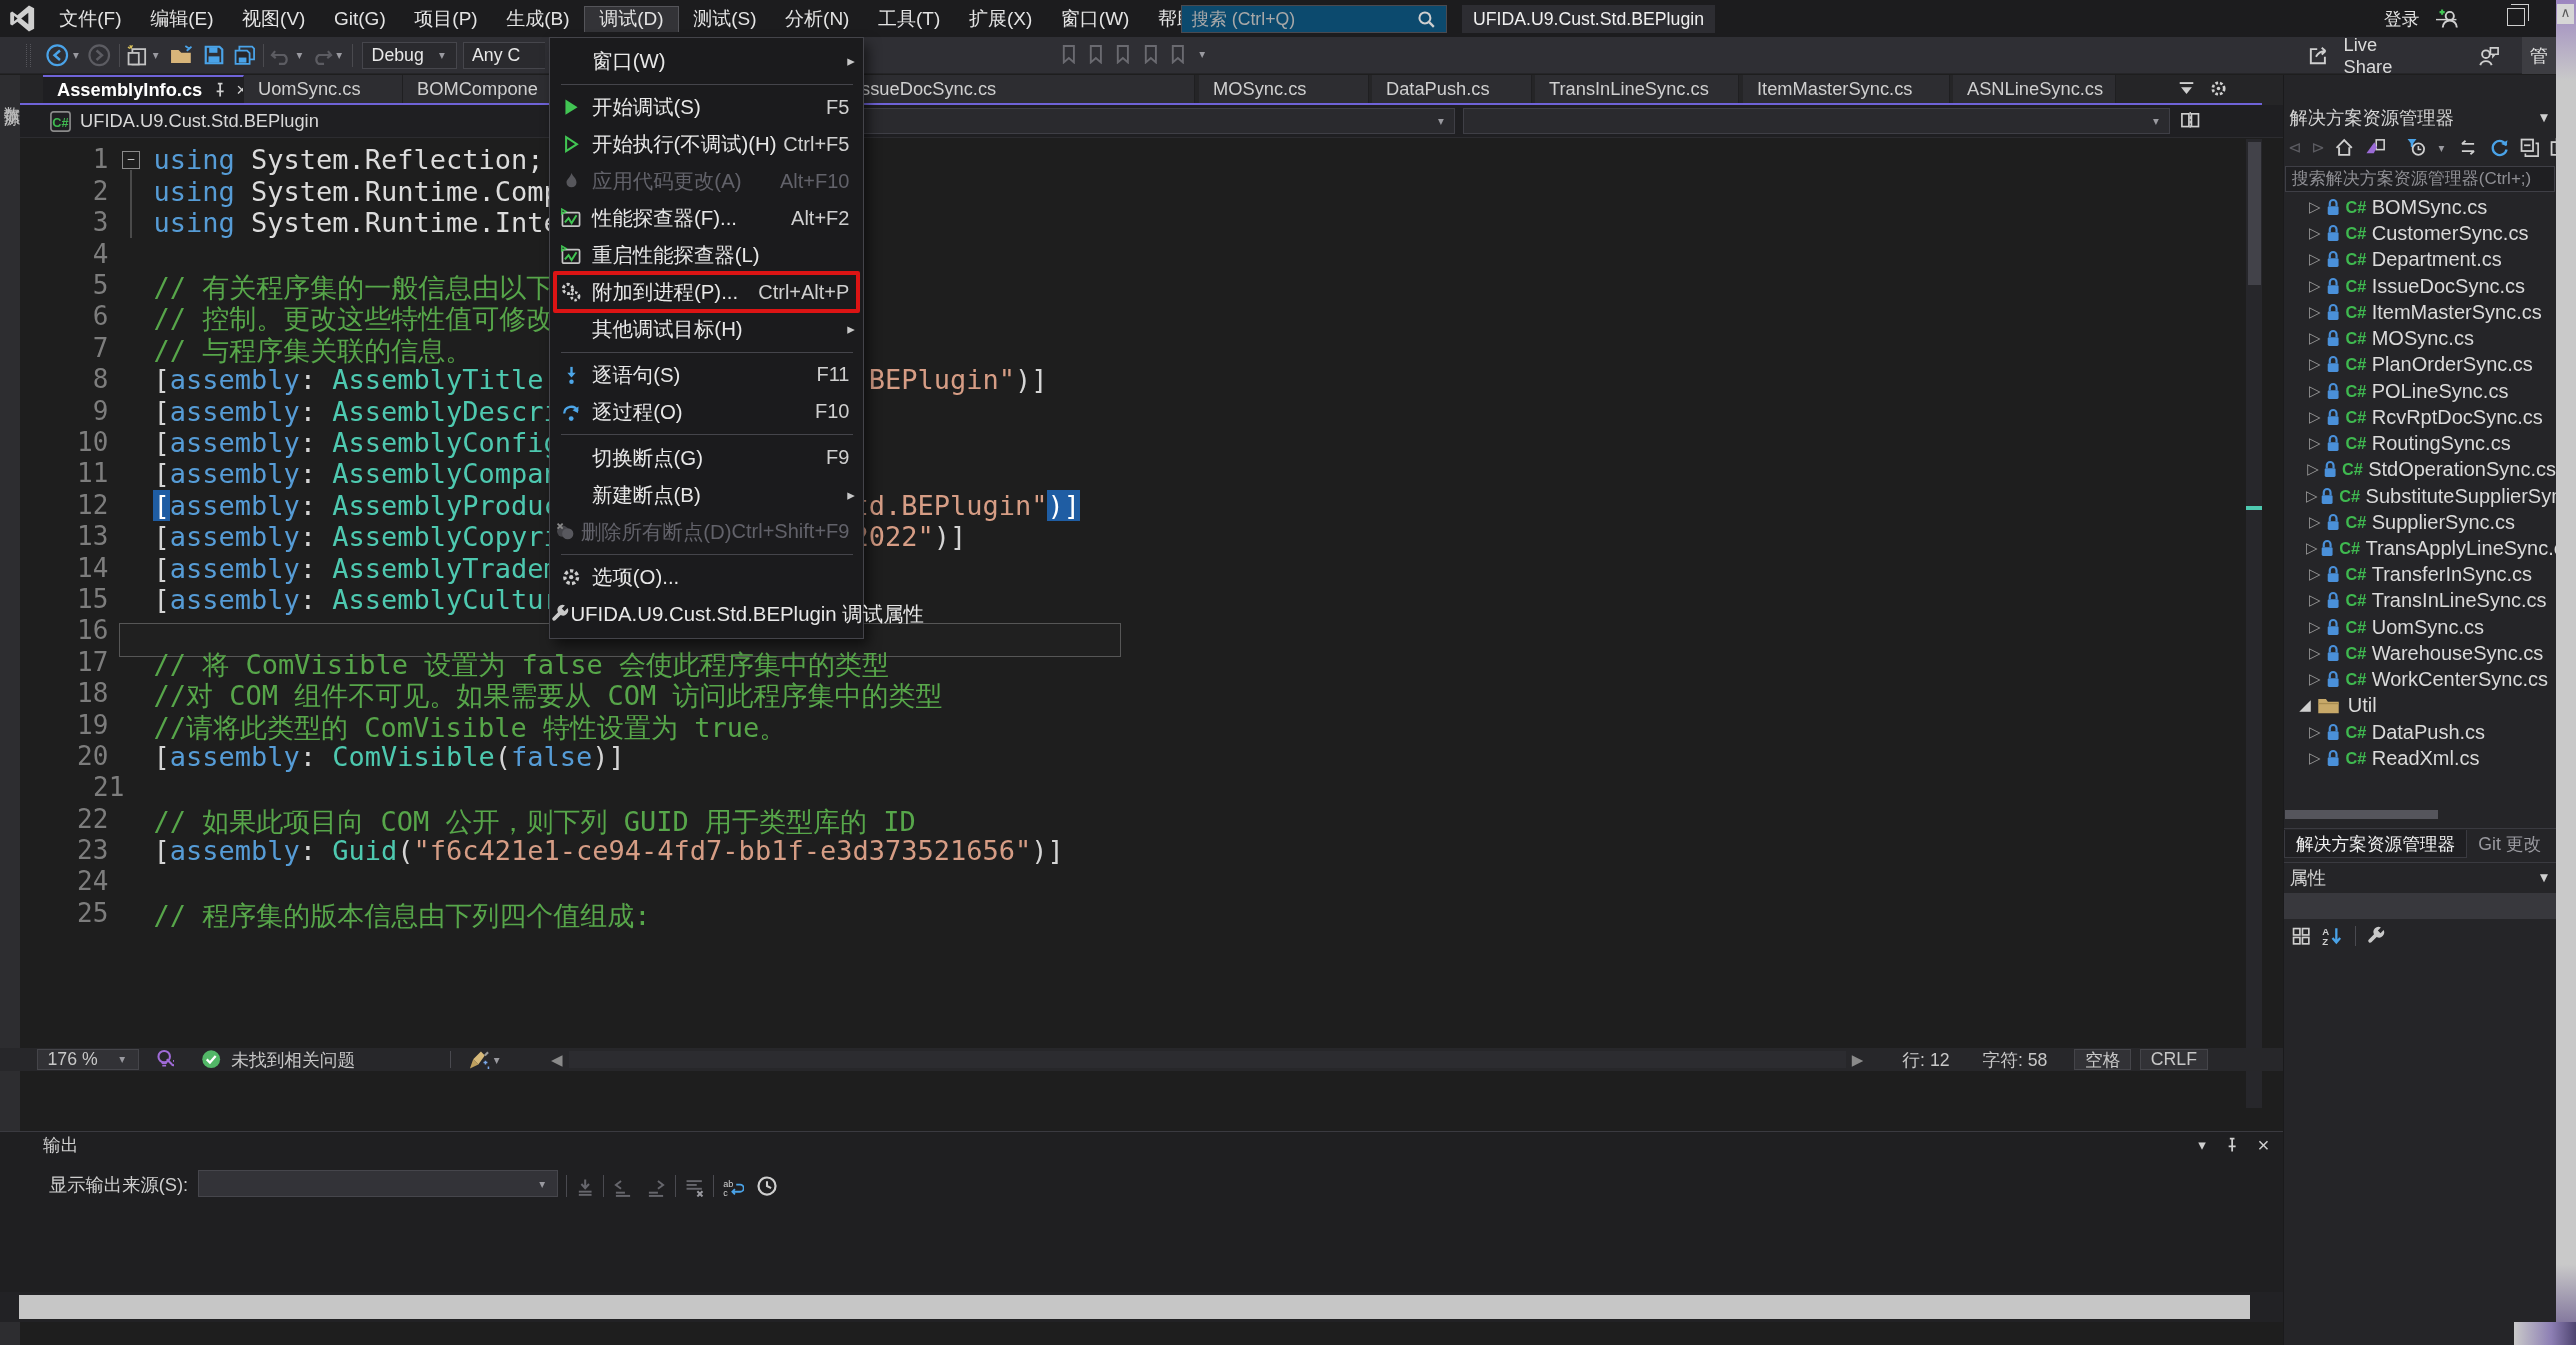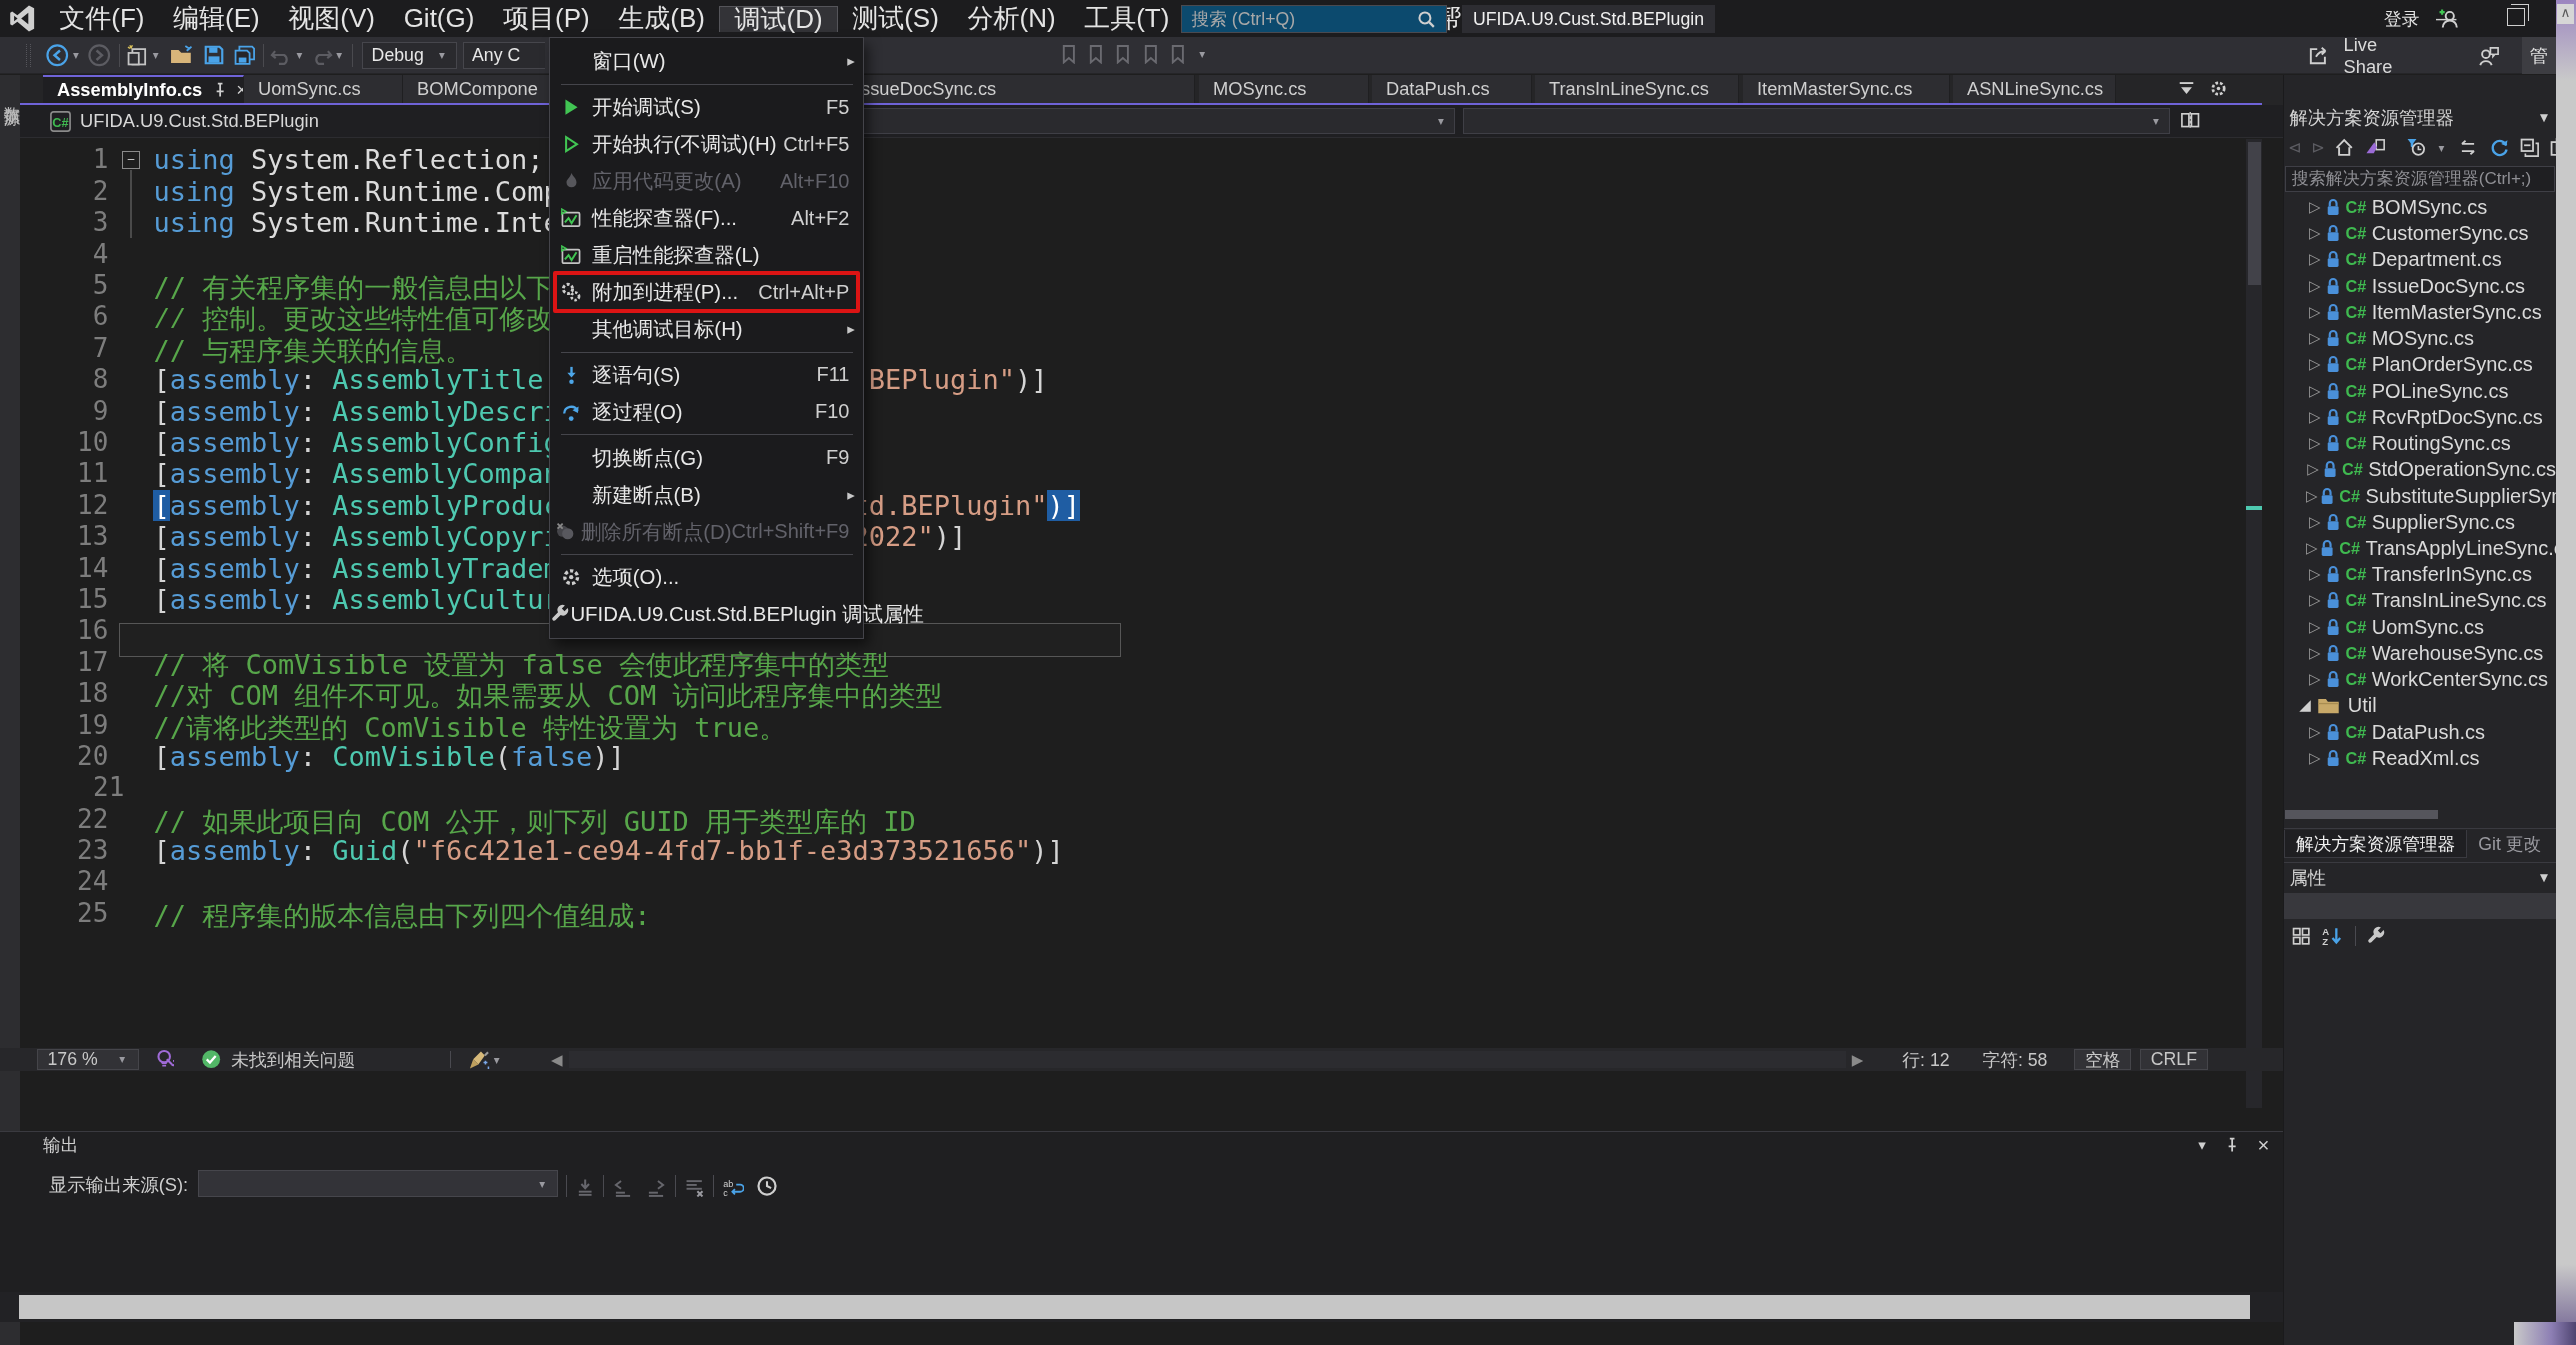--- a/index.html
+++ b/index.html
@@ -1,21 +1,21 @@
 <!DOCTYPE html>
 <html style="font-size:11px"><head>
 <meta charset="utf-8">
 <style>
 *{margin:0;padding:0;box-sizing:border-box}
 html,body{width:2576px;height:1345px;background:#1e1e1e;font-family:"Liberation Sans",sans-serif;overflow:hidden;position:relative;color:#d0d0d0}
 .abs{position:absolute}
 .row{display:flex;align-items:center}
 
 #titlebar{left:0;top:0;width:2576px;height:37px;background:#1c1c1e;display:flex;align-items:center}
-.mb-item{padding:0 14.3px;height:26px;display:flex;align-items:center;font-size:26px;color:#e4e4e4;cursor:default}
+.mb-item{padding:0 14.3px;height:26px;display:flex;align-items:center;font-size:19px;color:#e4e4e4;cursor:default}
 .mb-item.open{background:#333337;border:0.7px solid #55555a;border-bottom:none}
 #qsearch{left:1181px;top:4.8px;width:266px;height:28.5px;background:#0c4a6e;border:0.7px solid #4a4a50;display:flex;align-items:center;padding:0 9.5px;font-size:17.7px;color:#a8a8a8;justify-content:space-between}
 #soltitle{left:1462px;top:4.8px;width:253px;height:28.5px;background:#2d2d32;display:flex;align-items:center;justify-content:center;font-size:17.7px;color:#f0f0f0}
 
 #toolband{left:0;top:37px;width:2556px;height:37px;background:#2f2f34;border-bottom:0.7px solid #252528;display:flex;align-items:center}
 .tb-sep{width:0.7px;height:23px;background:#4a4a4f;margin:0 6.8px}
 .tb-caret{font-size:11.6px;color:#9a9aa0;margin:0 3.4px}
 .combo{background:#2a2a2e;border:0.7px solid #46464c;height:27px;display:flex;align-items:center;font-size:17.7px;color:#e8e8e8;padding:0 8.2px;justify-content:space-between}
 
 #leftstrip{left:0;top:75px;width:20.4px;height:1271px;background:#2d2d30}
@@ -323,21 +323,21 @@
     <div class="cline" style="top: 5.4px;"><span class="kw">using</span><span class="pln"> System.Reflection;</span></div>
     <div class="lnum" style="top: 37px;">2</div>
     <div class="cline" style="top: 37px;"><span class="kw">using</span><span class="pln"> System.Runtime.CompilerServices;</span></div>
     <div class="lnum" style="top: 68px;">3</div>
     <div class="cline" style="top: 68px;"><span class="kw">using</span><span class="pln"> System.Runtime.InteropServices;</span></div>
     <div class="lnum" style="top: 100px;">4</div>
     <div class="cline" style="top: 100px;"></div>
     <div class="lnum" style="top: 131px;">5</div>
     <div class="cline" style="top: 131px;"><span class="com">// 有关程序集的一般信息由以下特性集</span></div>
     <div class="lnum" style="top: 162px;">6</div>
-    <div class="cline" style="top: 162px; font-family: Liberation Mono, monospace;"><span class="com">// 控制。更改这些特性值可修改</span></div>
+    <div class="cline" style="top: 162px;"><span class="com">// 控制。更改这些特性值可修改</span></div>
     <div class="lnum" style="top: 194px;">7</div>
     <div class="cline" style="top: 194px;"><span class="com">// 与程序集关联的信息。</span></div>
     <div class="lnum" style="top: 225px;">8</div>
     <div class="cline" style="top: 225px;"><span class="pun">[</span><span class="kw">assembly</span><span class="pun">: </span><span class="typ">AssemblyTitle</span><span class="pun">(</span><span class="str">"UFIDA.U9.Cust.Std.BEPlugin"</span><span class="pun">)]</span></div>
     <div class="lnum" style="top: 257px;">9</div>
     <div class="cline" style="top: 257px;"><span class="pun">[</span><span class="kw">assembly</span><span class="pun">: </span><span class="typ">AssemblyDescription</span><span class="pun">(</span><span class="str">""</span><span class="pun">)]</span></div>
     <div class="lnum" style="top: 288px;">10</div>
     <div class="cline" style="top: 288px;"><span class="pun">[</span><span class="kw">assembly</span><span class="pun">: </span><span class="typ">AssemblyConfiguration</span><span class="pun">(</span><span class="str">""</span><span class="pun">)]</span></div>
     <div class="lnum" style="top: 319px;">11</div>
     <div class="cline" style="top: 319px;"><span class="pun">[</span><span class="kw">assembly</span><span class="pun">: </span><span class="typ">AssemblyCompany</span><span class="pun">(</span><span class="str">""</span><span class="pun">)]</span></div>

